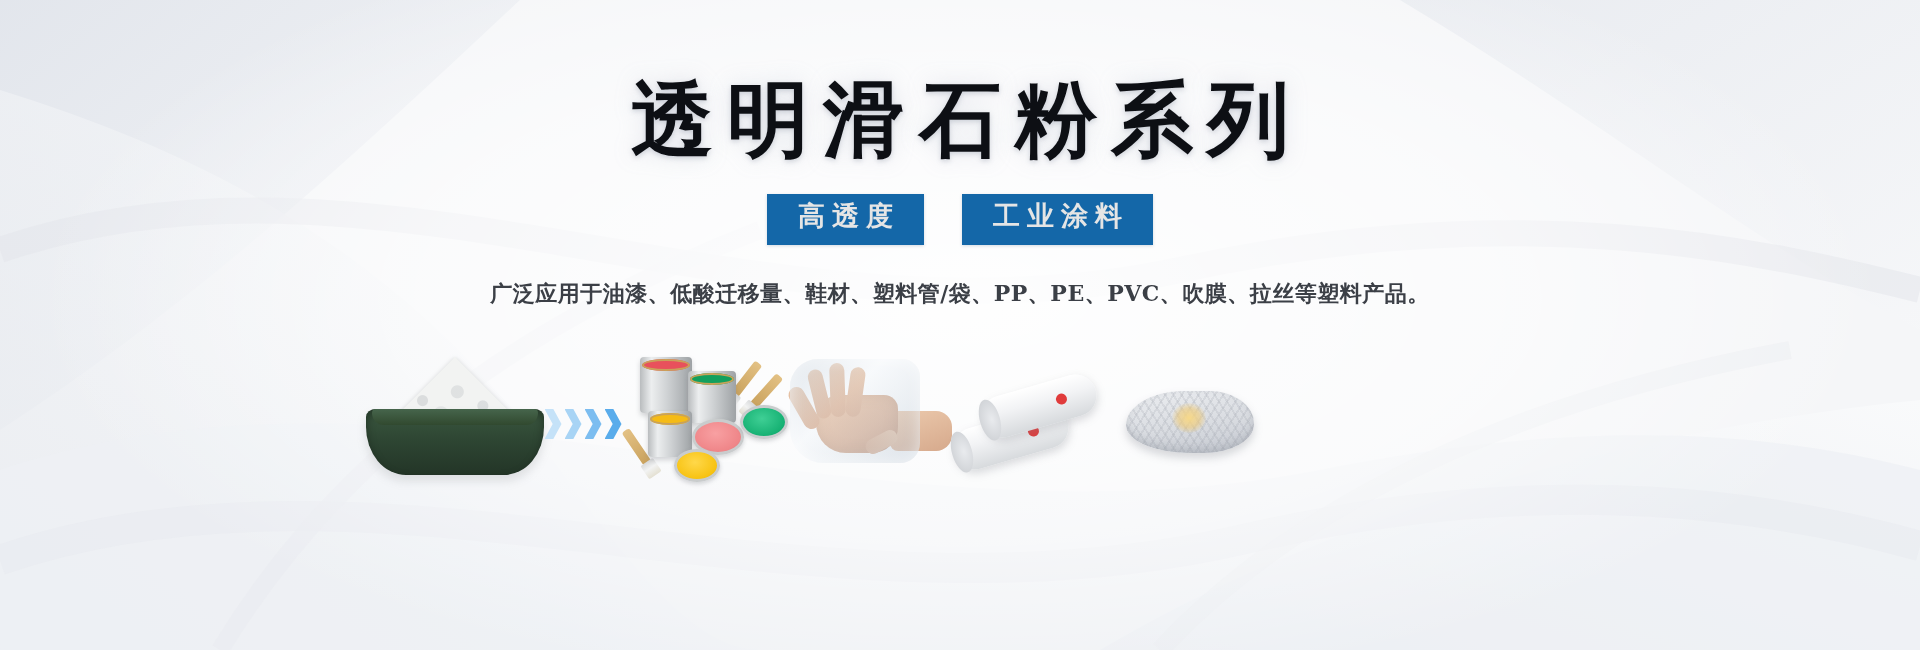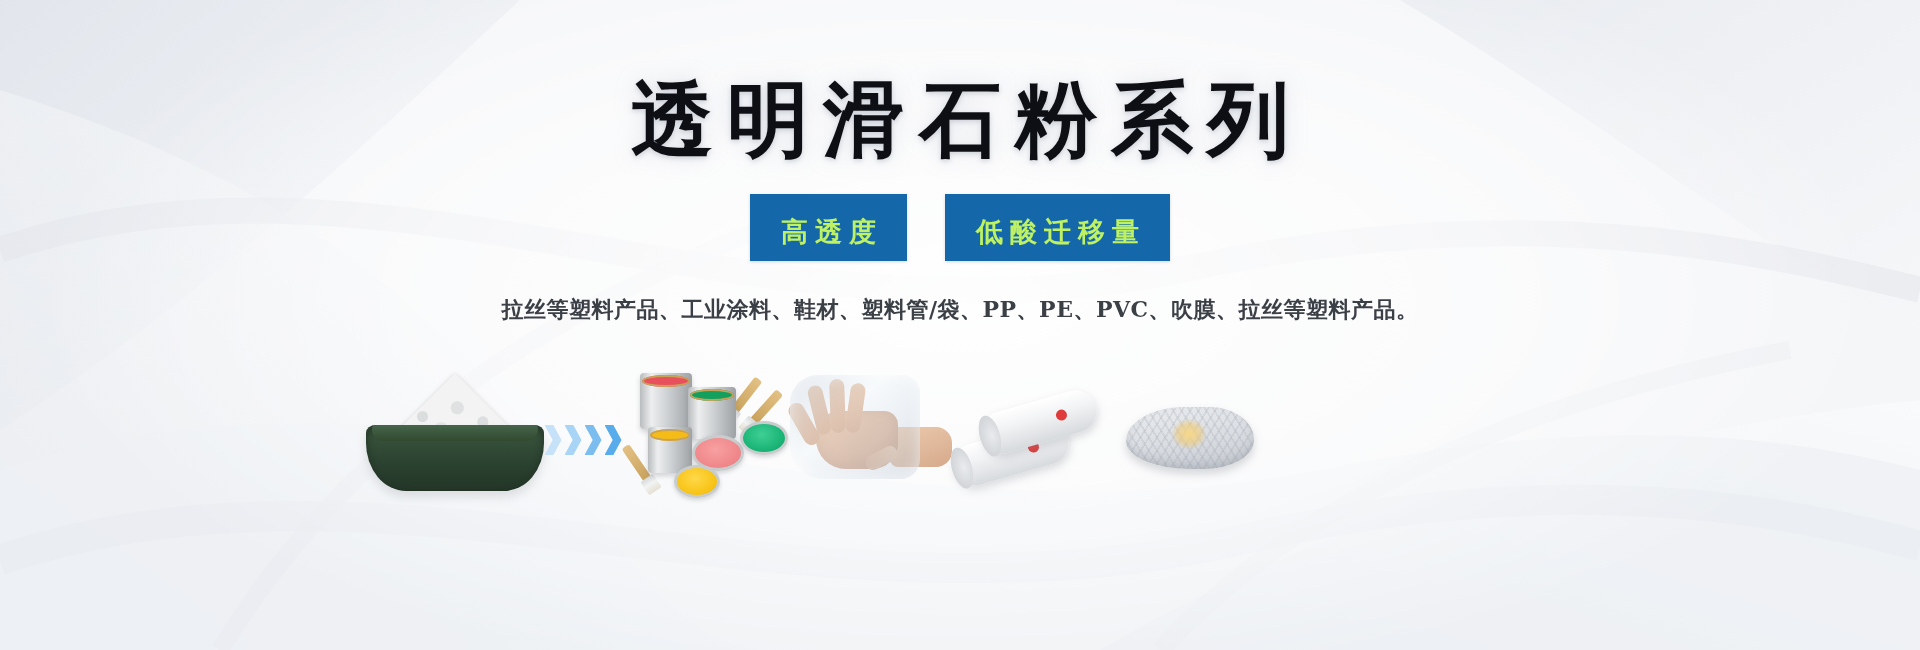--- a/index.html
+++ b/index.html
@@ -58,27 +58,27 @@
   }
 
   .badge-row {
     margin-top: 34px;
     display: flex;
     align-items: center;
     gap: 38px;
   }
   .badge {
     background: #1467a8;
-    color: #bef264;
+    color: #e5e5e5;
     font-family: "DejaVu Serif", "Liberation Serif", serif;
     font-weight: 700;
     font-size: 27px;
     letter-spacing: 7px;
     text-indent: 7px;
-    padding: 20px 24px 11px 24px;
+    padding: 4px 24px 11px 24px;
     white-space: nowrap;
     box-shadow: 0 1px 3px rgba(20,60,100,0.18);
     text-align: right;
   }
 
   .subtitle {
     margin-top: 34px;
     font-family: "DejaVu Serif", "Liberation Serif", serif;
     font-size: 22px;
     font-weight: 700;
@@ -301,24 +301,24 @@
     </svg>
   </div>
   <div class="vignette"></div>
 
   <div class="content">
 
     <div class="headline">透明滑石粉系列</div>
 
     <div class="badge-row">
       <div class="badge">高透度</div>
-      <div class="badge">低酸迁移量</div>
+      <div class="badge">工业涂料</div>
     </div>
 
-    <div class="subtitle">拉丝等塑料产品、工业涂料、鞋材、塑料管/袋、PP、PE、PVC、吹膜、拉丝等塑料产品。</div>
+    <div class="subtitle">广泛应用于油漆、低酸迁移量、鞋材、塑料管/袋、PP、PE、PVC、吹膜、拉丝等塑料产品。</div>
 
     <div class="products">
 
       <div class="slot" style="left:355px; width:200px;">
         <div class="bowl-wrap">
           <div class="powder"></div>
           <div class="bowl"></div>
         </div>
       </div>
 

